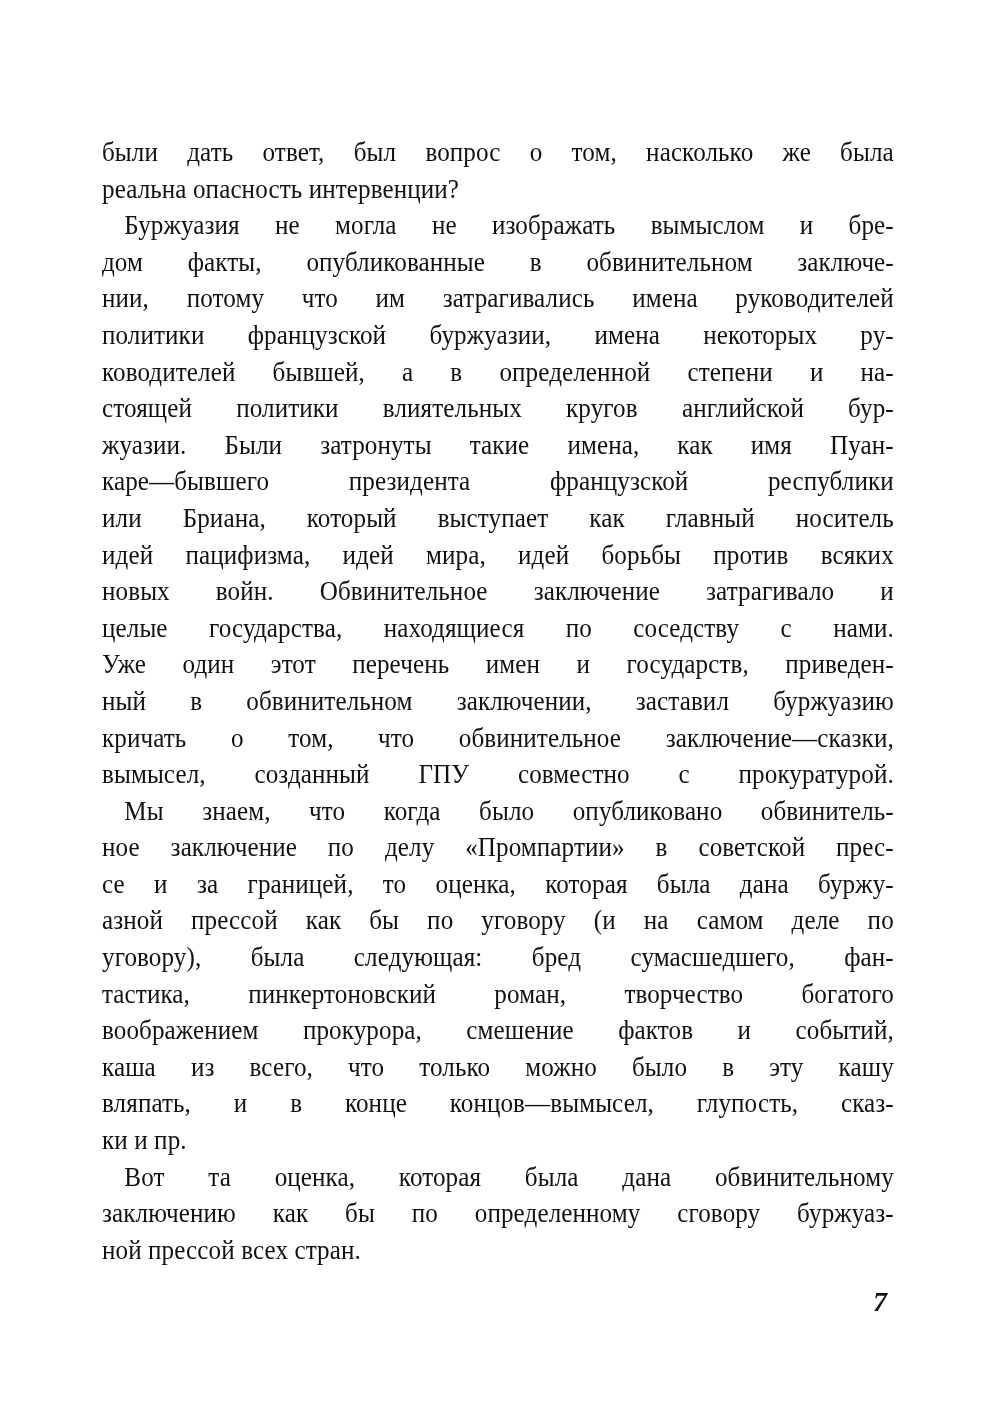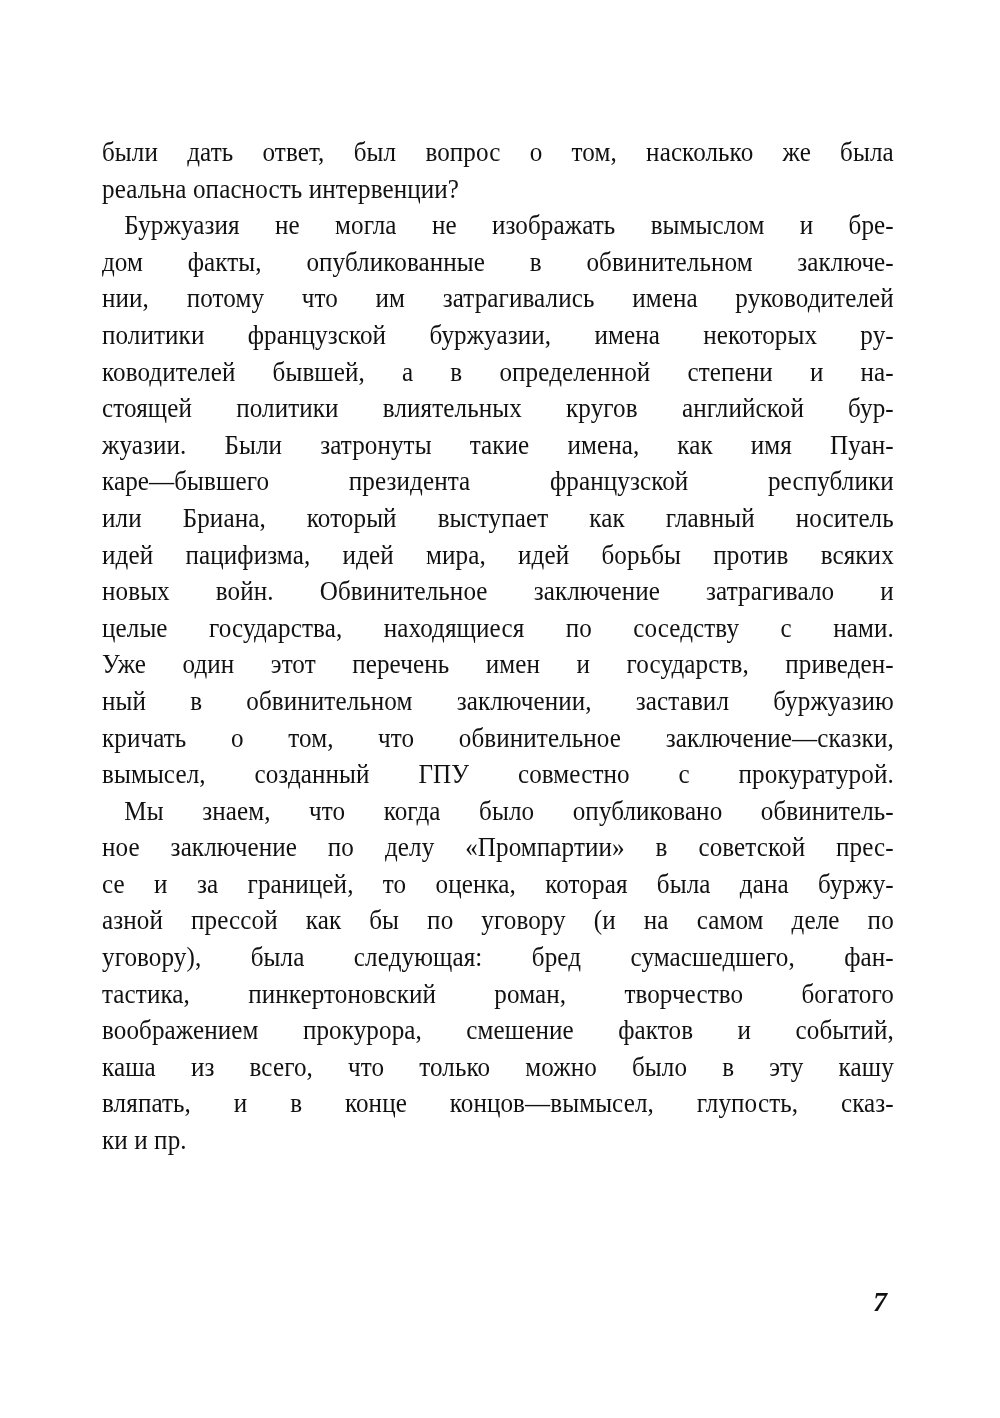--- a/index.html
+++ b/index.html
@@ -86,16 +86,21 @@
     <span class="line">се и за границей, то оценка, которая была дана буржу-</span>
     <span class="line">азной прессой как бы по уговору (и на самом деле по</span>
     <span class="line">уговору), была следующая: бред сумасшедшего, фан-</span>
     <span class="line">тастика, пинкертоновский роман, творчество богатого</span>
     <span class="line">воображением прокурора, смешение фактов и событий,</span>
     <span class="line">каша из всего, что только можно было в эту кашу</span>
     <span class="line">вляпать, и в конце концов—вымысел, глупость, сказ-</span>
     <span class="line last">ки и пр.</span>
   </div>
 
+  <div>
+    <span class="line indent">Вот та оценка, которая была дана обвинительному</span>
+    <span class="line">заключению как бы по определенному сговору буржуаз-</span>
+    <span class="line last">ной прессой всех стран.</span>
+  </div>
 
 </div>
 
 <div class="page-number">7</div>
 
 </body></html>

